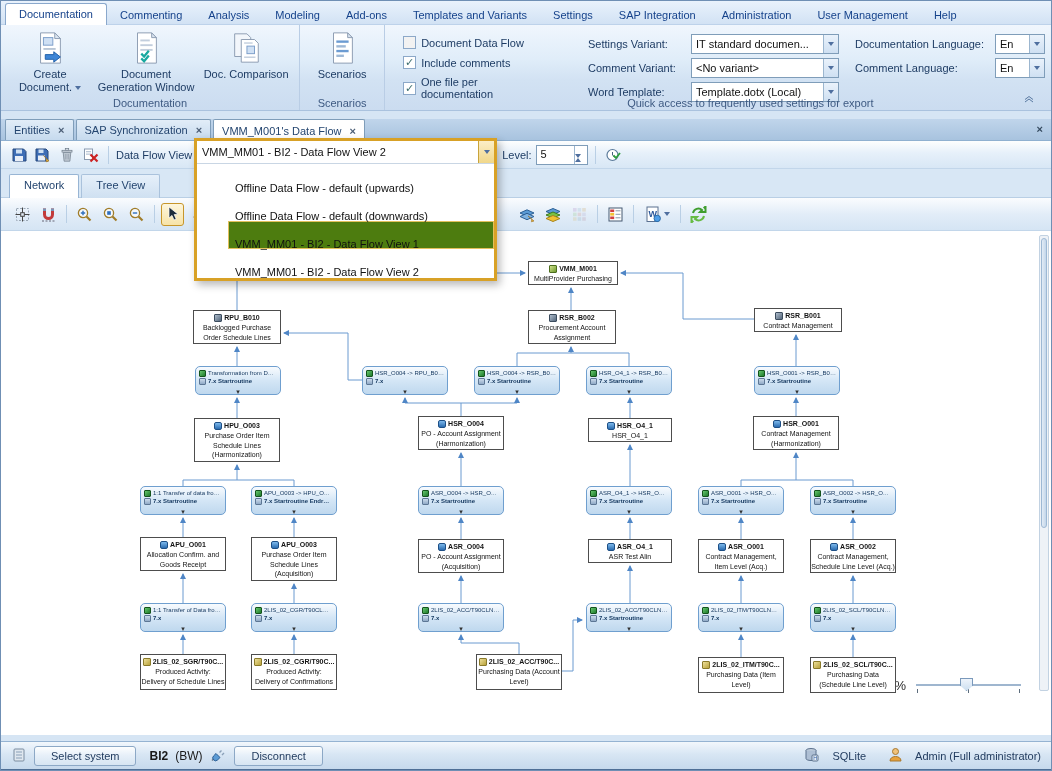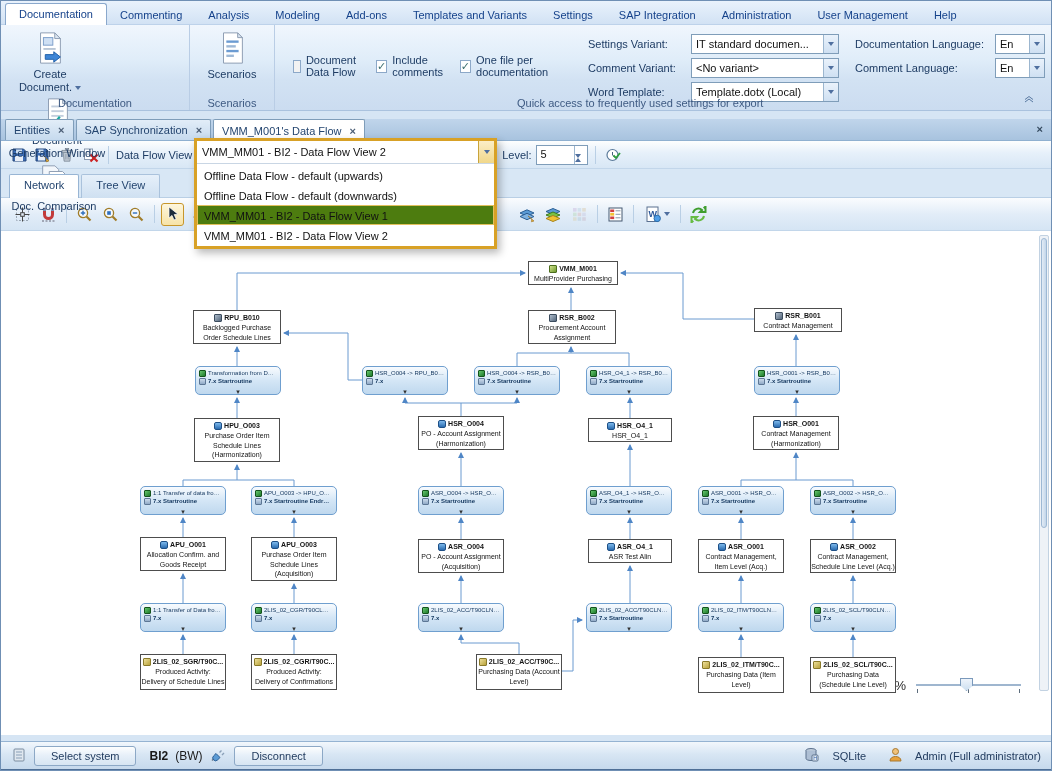--- a/index.html
+++ b/index.html
@@ -19,21 +19,21 @@
             background:linear-gradient(180deg,#f0f6fd,#e0edf9 40%,#d2e2f3 65%,#cbdcf0);
             border-bottom:1px solid #aac2de; }
   .rgroup { position:relative; height:100%; border-right:1px solid #b9cde5; padding:3px 6px 14px; }
   .rgroup-caption { position:absolute; bottom:1px; left:0; right:0; text-align:center;
                     color:#3e5a82; font-size:11px; }
   .bigbtn { display:inline-flex; flex-direction:column; align-items:center; width:86px;
             padding-top:2px; vertical-align:top; cursor:default; }
   .bigbtn .blabel { text-align:center; line-height:13px; color:#1e3c64; }
   .caret-s { display:inline-block; border-left:3px solid transparent; border-right:3px solid transparent;
              border-top:4px solid #4f6f9f; margin-left:3px; vertical-align:middle; }
-  .cbcol { display:flex; flex-direction:row; gap:15px; padding:8px 8px 0 12px; }
+  .cbcol { display:flex; flex-direction:column; gap:7px; padding:8px 8px 0 12px; }
   .cbrow { display:flex; align-items:center; gap:5px; cursor:default; }
   .cbox { width:13px; height:13px; border:1px solid #8ca8c8; background:#f2f2f2; display:flex;
           align-items:center; justify-content:center; font-size:11px; color:#3c6e6e; line-height:11px; }
   .cbox.checked { background:#fff; }
   .fields { display:flex; flex-direction:column; gap:4px; padding-top:6px; }
   .frow { display:flex; align-items:center; height:20px; }
   .flabel { display:inline-block; }
   .fields-left .flabel { width:103px; }
   .fields-right .flabel { width:140px; }
   .rcombo { display:flex; height:20px; border:1px solid #7f9db9; background:#fff; align-items:center; }
@@ -124,21 +124,21 @@
                    clip-path:polygon(0 0,100% 0,100% 58%,50% 100%,0 58%); }
 
   
   .combo-overlay { position:absolute; left:193px; top:137px; width:303px; z-index:100;
                    border:3px solid #d8a126; background:#fff; box-shadow:3px 4px 8px rgba(0,0,0,.28); }
   .combo-row { height:23px; display:flex; align-items:center; border-bottom:1px solid #c9d6e4; }
   .combo-row .cval { flex:1; padding:0 5px; color:#111; white-space:nowrap; overflow:hidden; }
   .combo-row .cbtn { width:16px; height:100%; border-left:1px solid #c9a43a;
                      background:linear-gradient(#fbeec7,#f0d78a); display:flex; align-items:center; justify-content:center; }
   .combo-list { background:#fff; padding:1px 0; }
-  .ditem { height:20px; line-height:18px; padding:1px 6px; color:#111; white-space:nowrap; border:1px solid transparent; }
+  .ditem { height:20px; line-height:18px; padding:13px 6px; color:#111; white-space:nowrap; border:1px solid transparent;margin-left:31px; }
   .ditem.hl { background:#4d7c0f; border-color:#e2c05c; }
 
   .gap6 { height:6px; background:#d6e5f4; }
 
   
   .statusbar { height:31px; display:flex; align-items:center; gap:7px; padding:0 10px;
                background:linear-gradient(#f2f7fc,#d8e6f4 45%,#c6d9ec); border-top:1px solid #95b3d2;
                border-bottom:3px solid #4f6f96; }
   .sbtn { padding:3px 16px; background:linear-gradient(#fdfefe,#e7f0f9 45%,#d7e5f2);
           border:1px solid #8ca8c6; border-radius:3px; color:#223c5f; }

